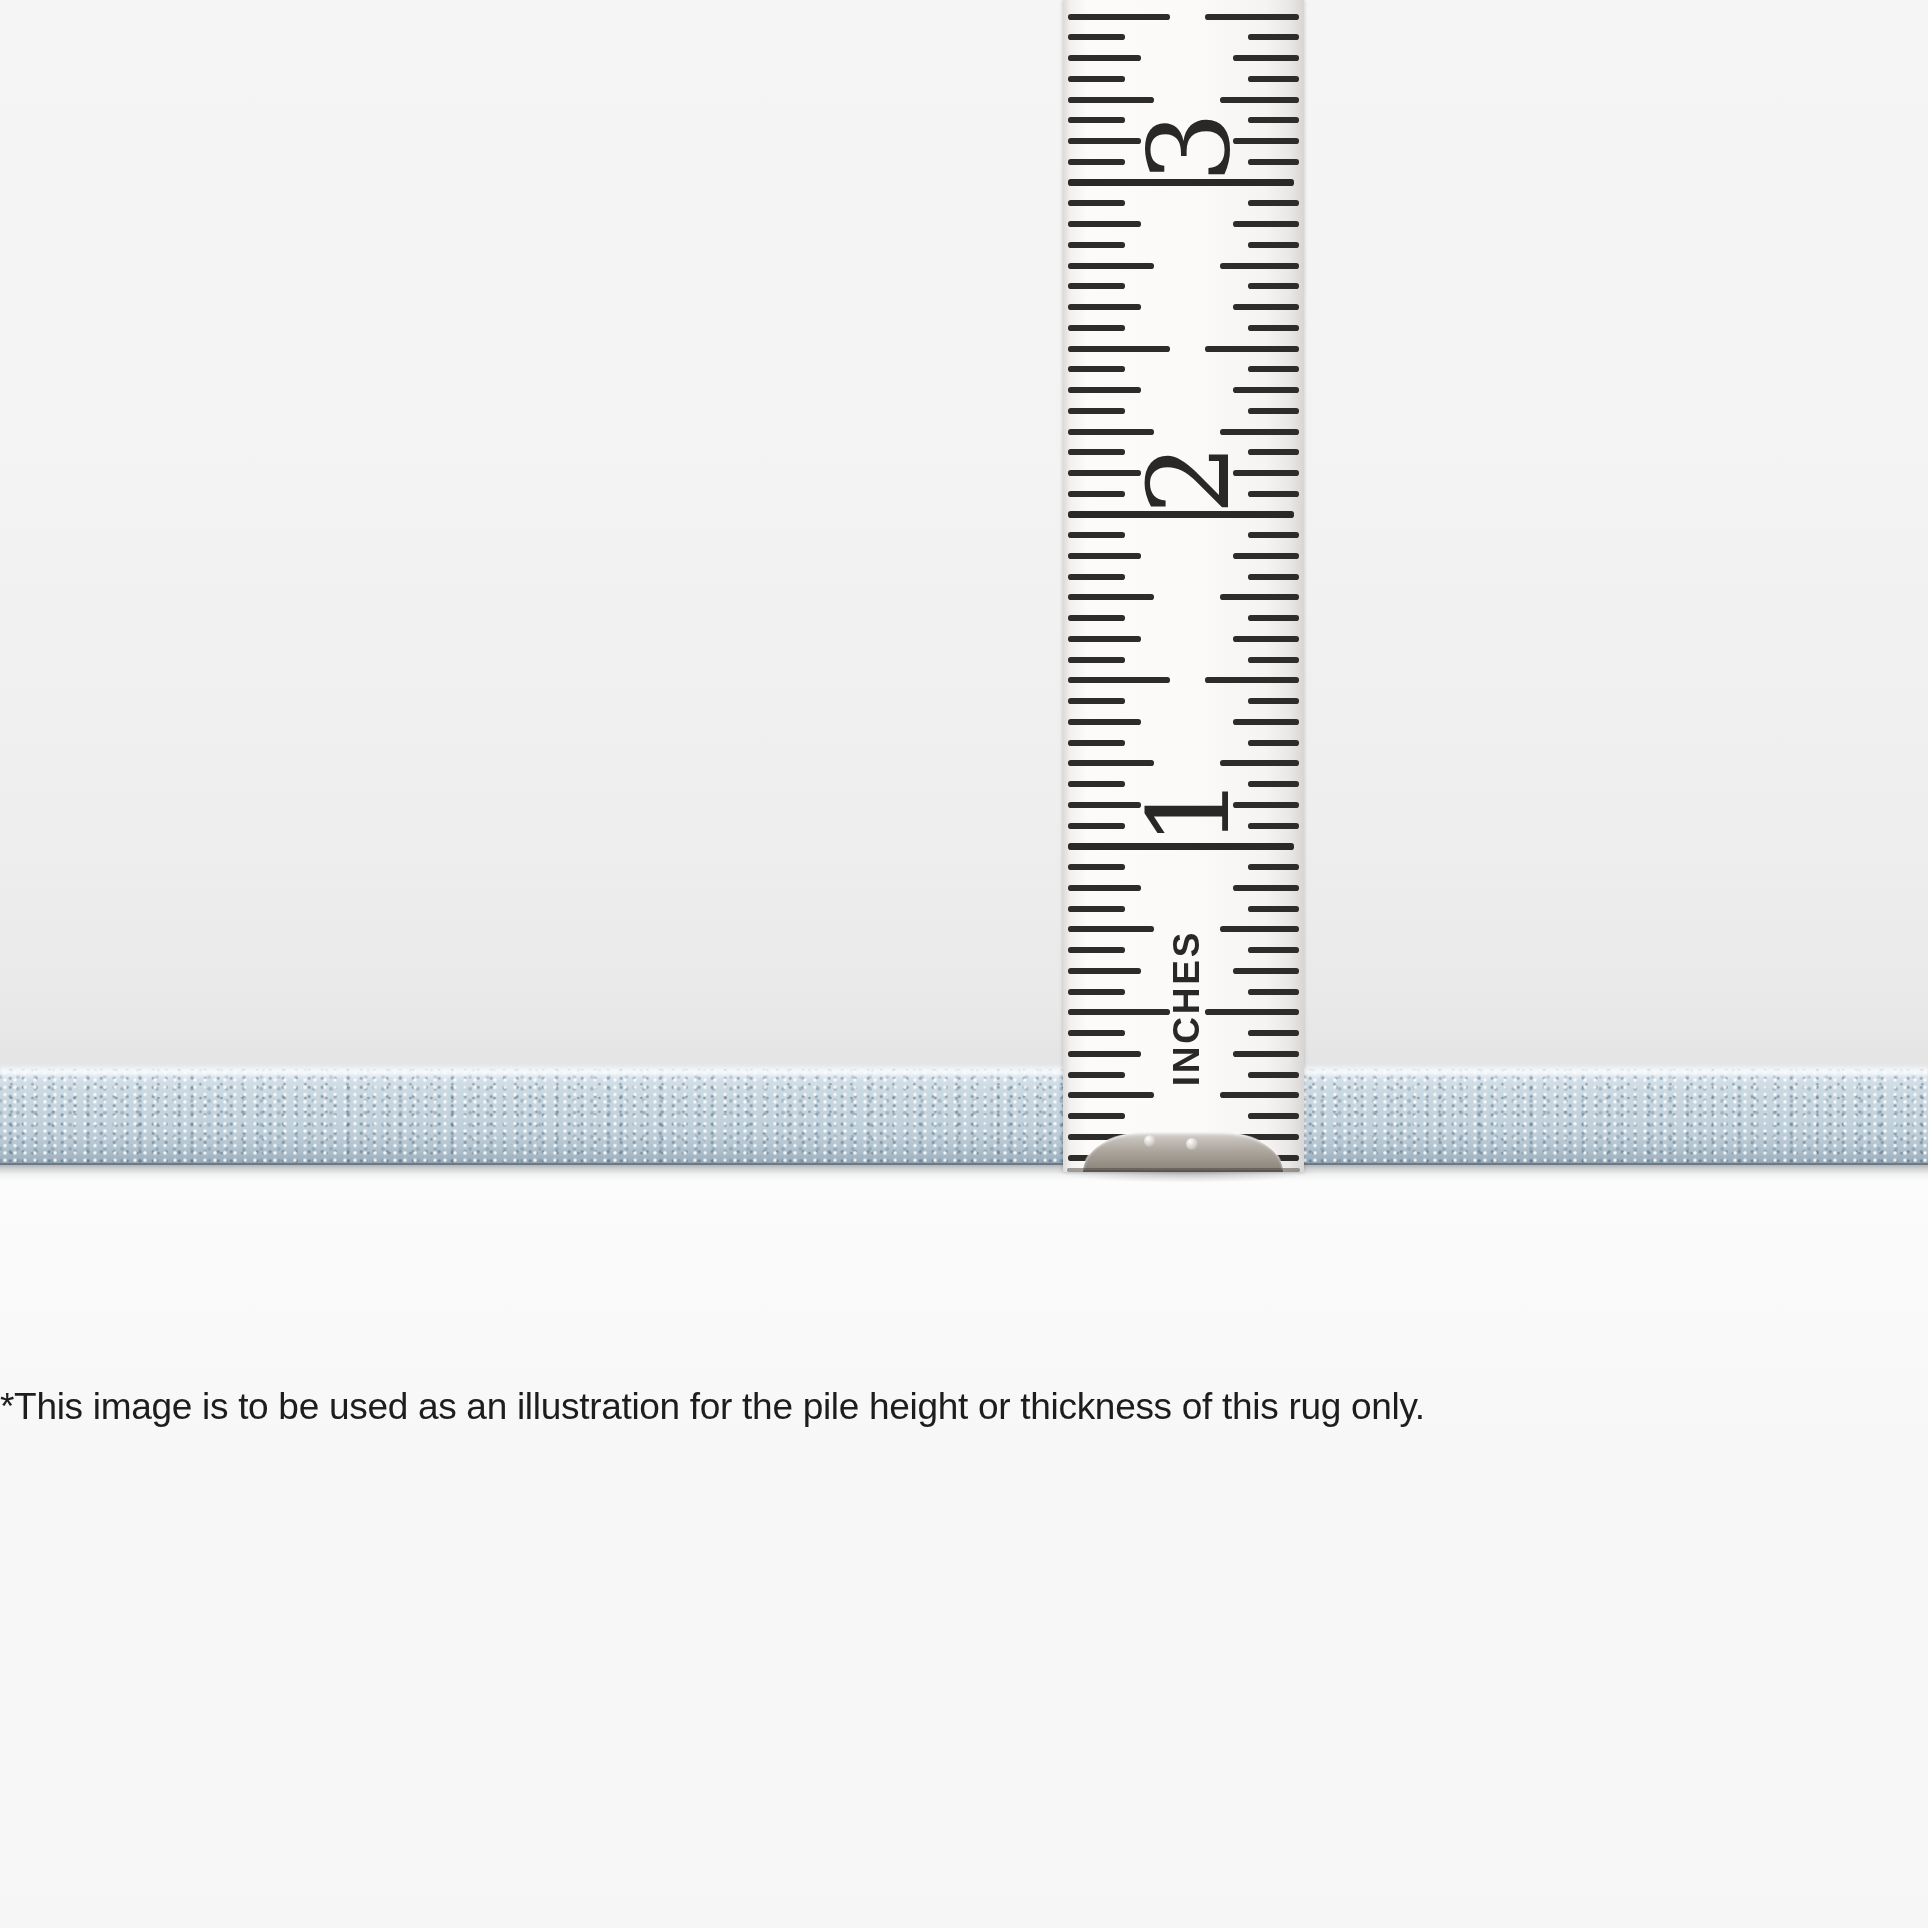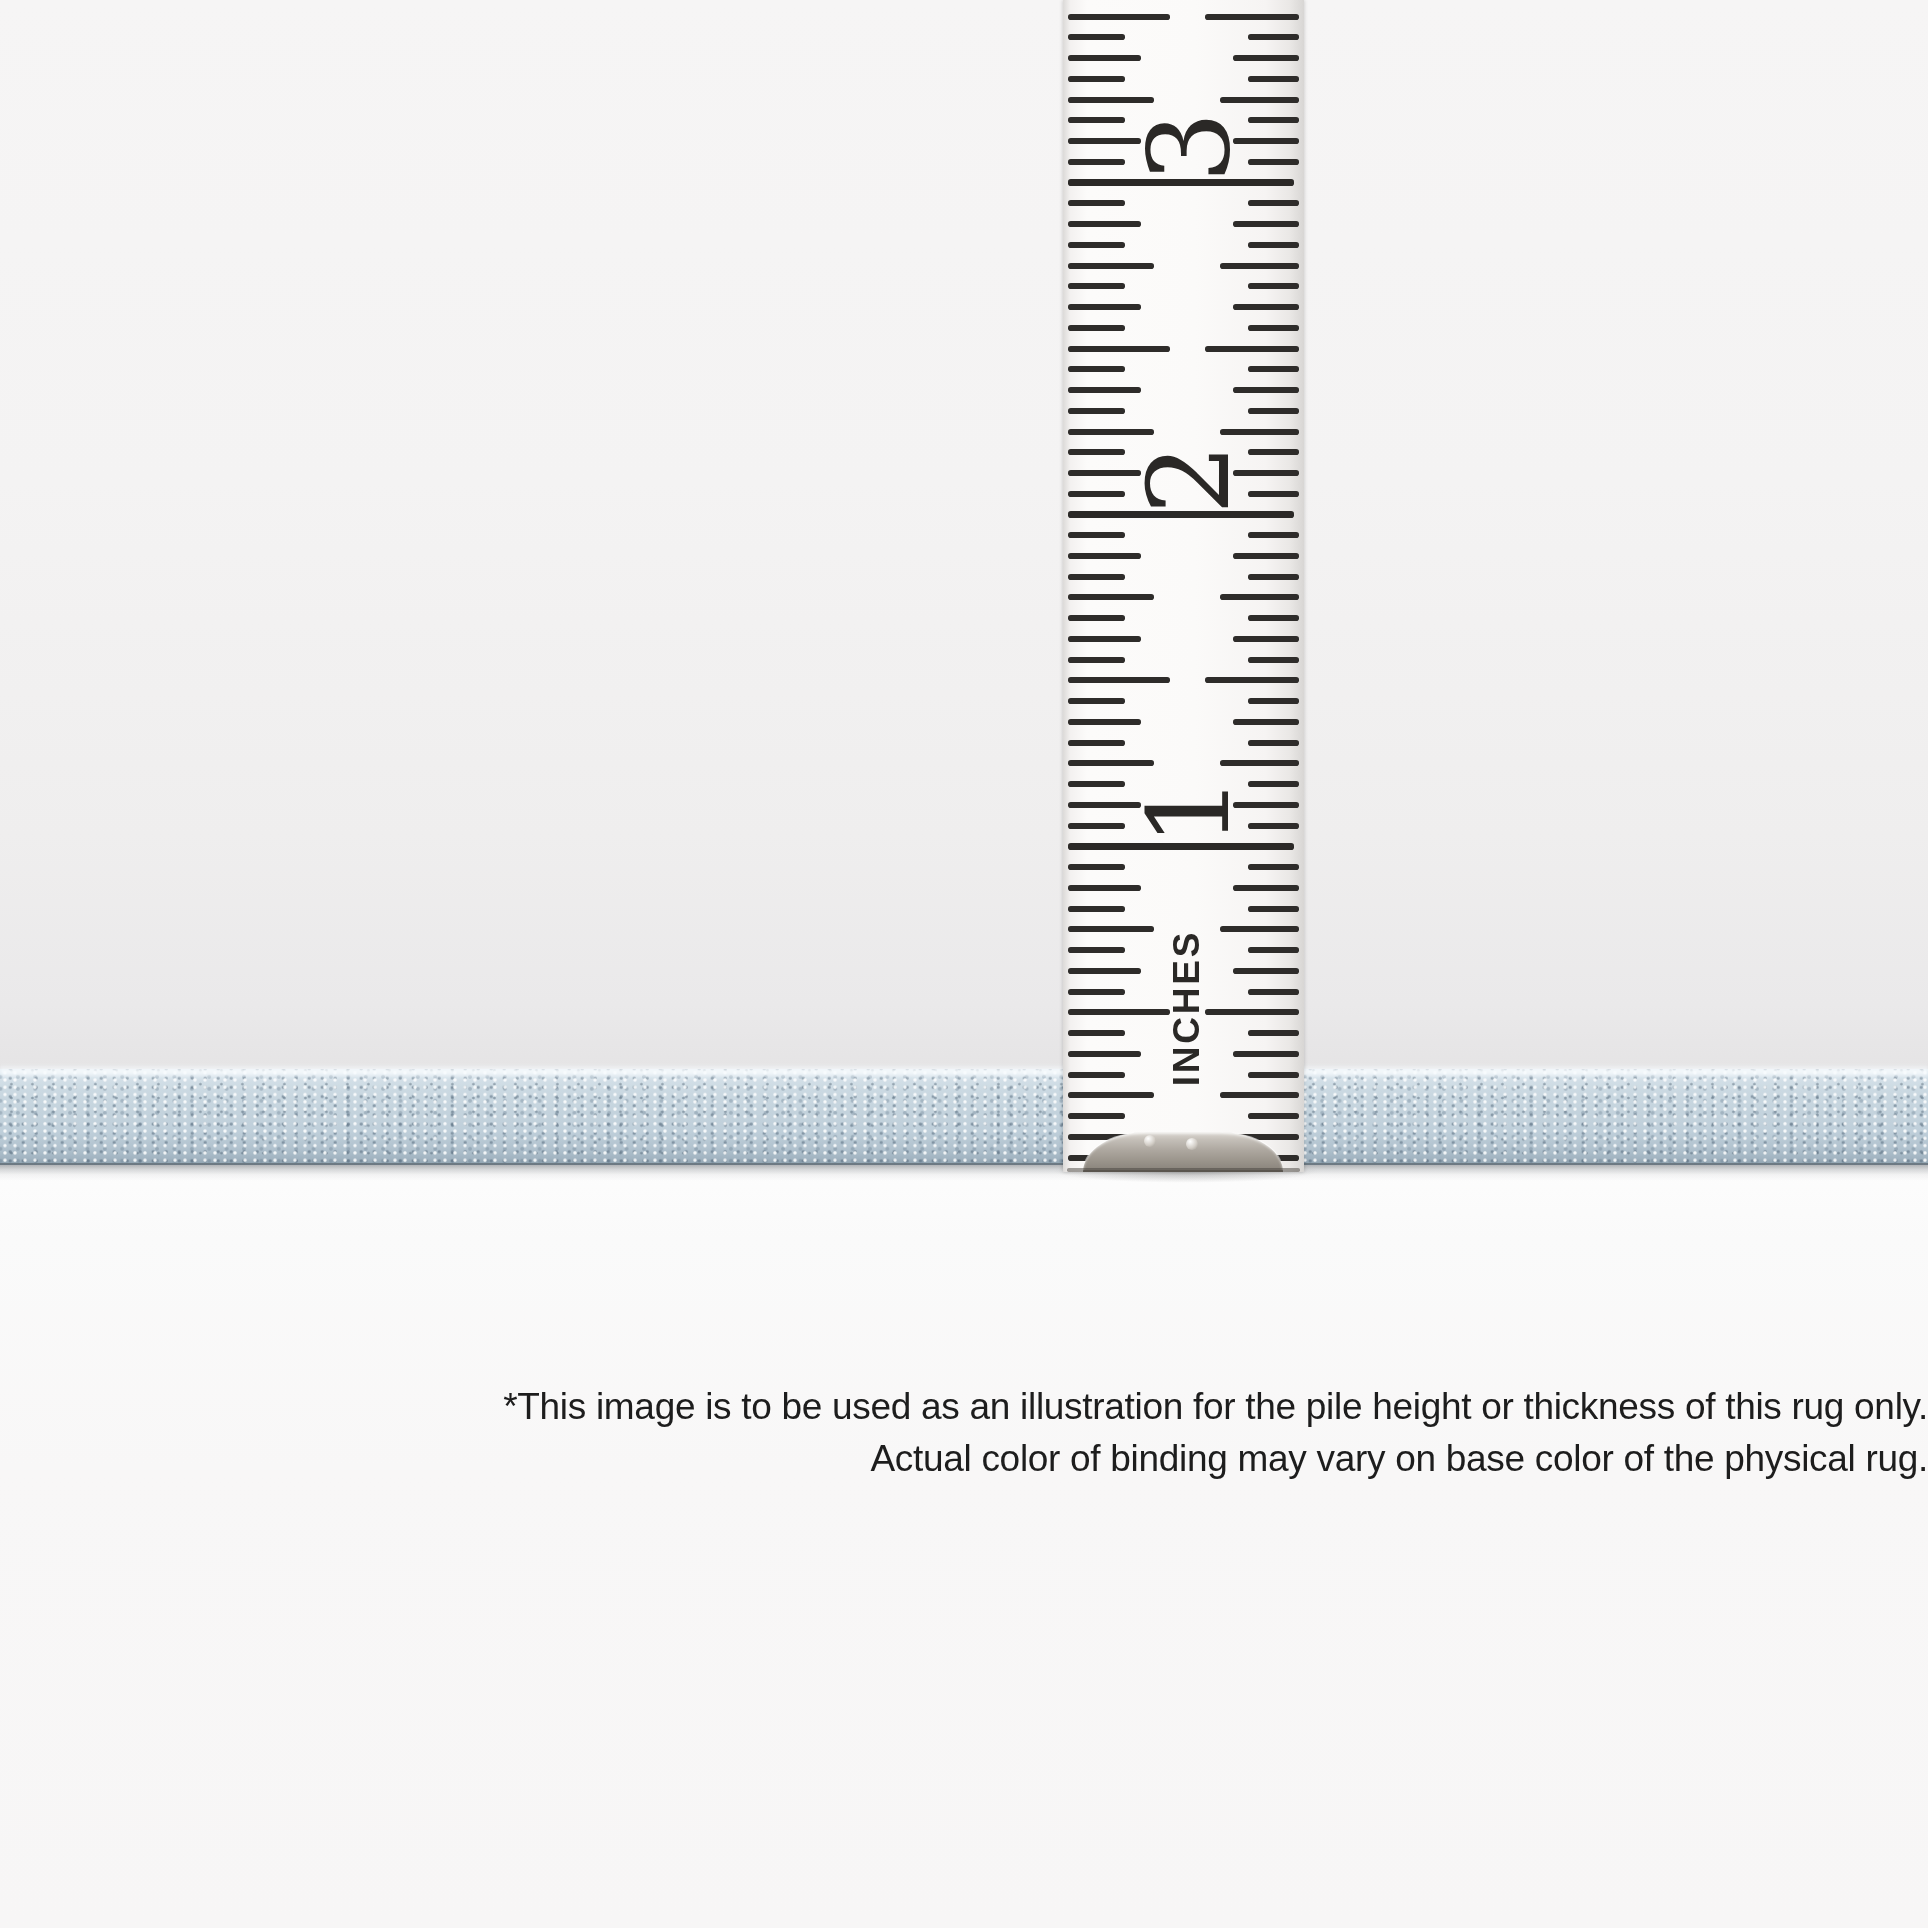--- a/index.html
+++ b/index.html
@@ -82,21 +82,21 @@
     box-shadow:inset 0 1.8px 2.8px rgba(255,255,255,.8);
   }
   .rivet{
     position:absolute;width:12px;height:12px;border-radius:50%;
     background:radial-gradient(circle at 35% 30%,#ffffff 0%,#d3cec7 55%,#9a958d 100%);
   }
   .rivet.r1{left:61px;top:2.8px;}
   .rivet.r2{left:103px;top:5.5px;}
   
   .caption{
-    position:absolute;left:0;right:0;top:1381px;text-align:right;
+    position:absolute;left:0;right:0;top:1381px;text-align:left;
     font-size:37px;line-height:52px;letter-spacing:-0.3px;color:#1d1d1d;
   }
 </style>
 </head>
 <body>
 
 <div class="scene">
   <div class="wall"></div>
   <div class="floor"></div>
   <div class="rug"></div>
@@ -228,16 +228,15 @@
       <span>INCHES</span>
     </div>
     <div class="metal-tab">
       <div class="rivet r1"></div>
       <div class="rivet r2"></div>
     </div>
   </div>
 
   <div class="caption">
     <div>*This image is to be used as an illustration for the pile height or thickness of this rug only.</div>
-    <div>Actual color of binding may vary on base color of the physical rug.</div>
   </div>
 </div>
 
 
 </body></html>

